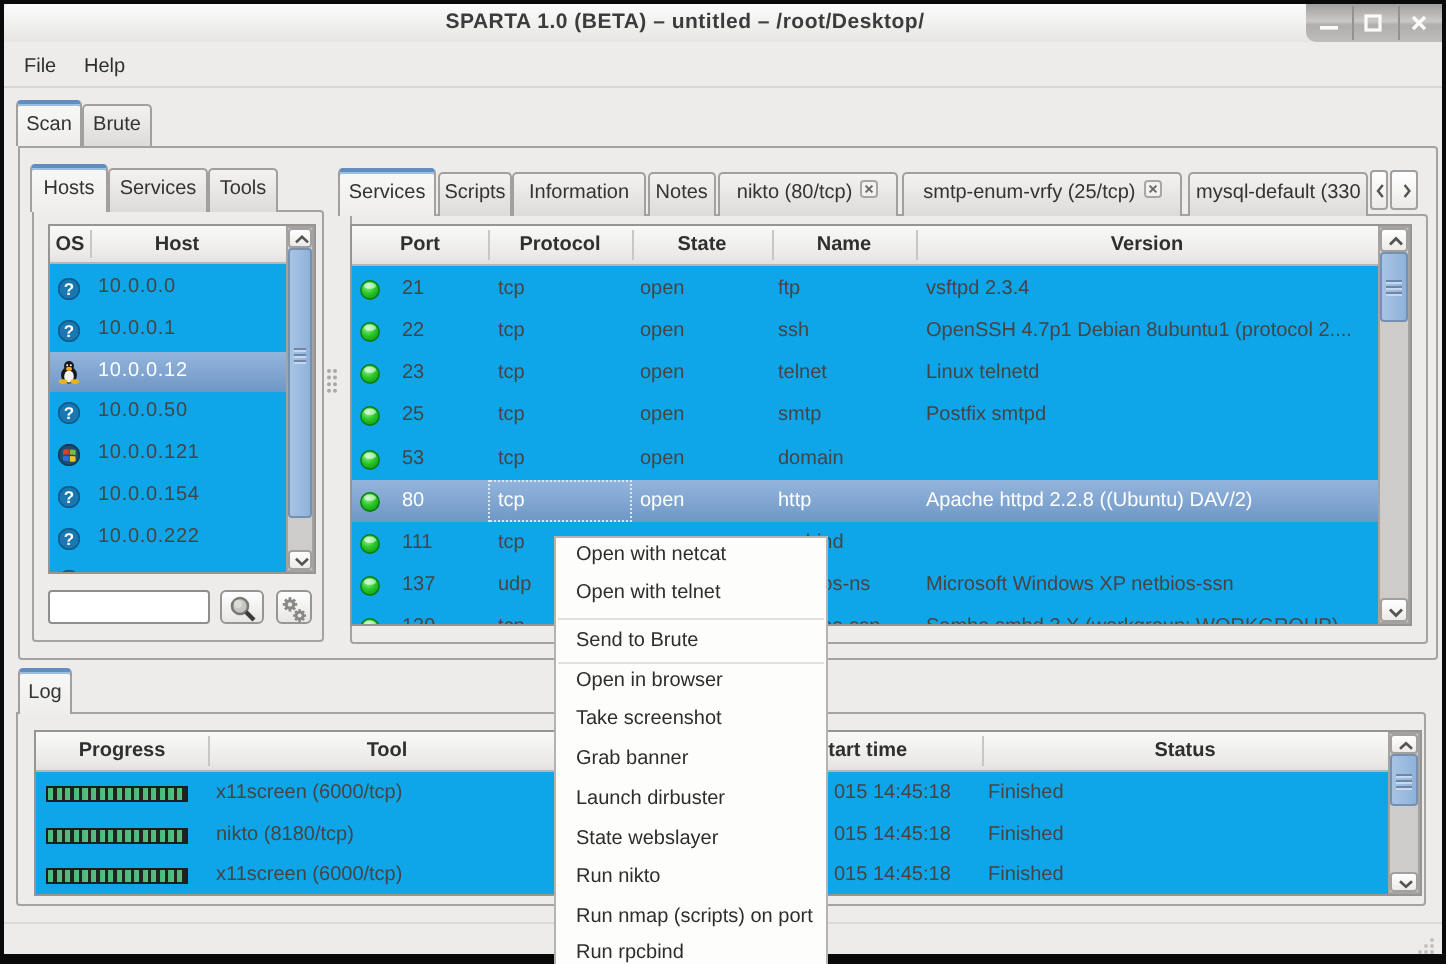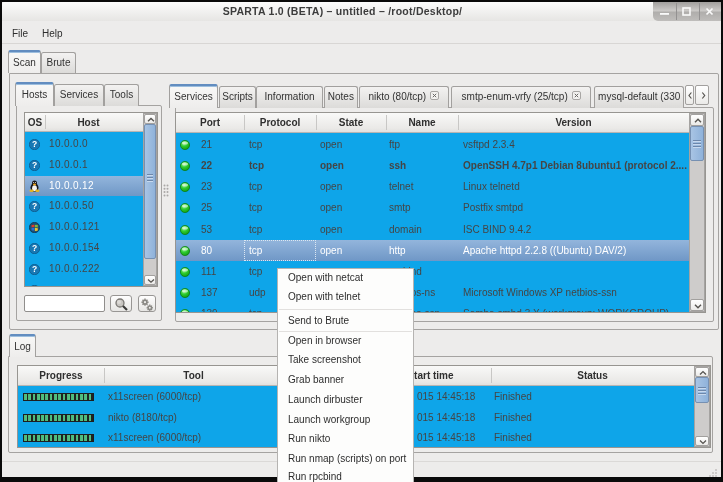--- a/index.html
+++ b/index.html
@@ -247,21 +247,21 @@
           <circle cx="5" cy="5" r="4.6" fill="url(#g46)"></circle>
           <circle cx="5" cy="5" r="4.6" fill="none" stroke="#0a7a0a" stroke-width="0.7"></circle>
           <ellipse cx="5" cy="2.9" rx="3" ry="1.5" fill="#ffffff" opacity="0.55"></ellipse>
         </svg>
         <span style="position:absolute;left:25px;">21</span>
         <span style="position:absolute;left:73px;">tcp</span>
         <span style="position:absolute;left:144px;">open</span>
         <span style="position:absolute;left:213px;">ftp</span>
         <span style="position:absolute;left:287px;white-space:nowrap;">vsftpd 2.3.4</span>
       </div>
-      <div class="row" style="top:42.15px;height:21.15px;line-height:21.15px;width:500px;font-weight:bold;">
+      <div class="row" style="top:42.15px;height:21.15px;line-height:21.15px;width:500px;">
         <svg style="position:absolute;left:4px;top:6px;" width="10" height="10">
           <defs>
             <radialGradient id="g46" cx="0.4" cy="0.3" r="0.8">
               <stop offset="0" stop-color="#a6f0a6"></stop>
               <stop offset="0.45" stop-color="#2ecc2e"></stop>
               <stop offset="1" stop-color="#0d930d"></stop>
             </radialGradient>
           </defs>
           <circle cx="5" cy="5" r="4.6" fill="url(#g46)"></circle>
           <circle cx="5" cy="5" r="4.6" fill="none" stroke="#0a7a0a" stroke-width="0.7"></circle>
@@ -321,21 +321,20 @@
             </radialGradient>
           </defs>
           <circle cx="5" cy="5" r="4.6" fill="url(#g46)"></circle>
           <circle cx="5" cy="5" r="4.6" fill="none" stroke="#0a7a0a" stroke-width="0.7"></circle>
           <ellipse cx="5" cy="2.9" rx="3" ry="1.5" fill="#ffffff" opacity="0.55"></ellipse>
         </svg>
         <span style="position:absolute;left:25px;">53</span>
         <span style="position:absolute;left:73px;">tcp</span>
         <span style="position:absolute;left:144px;">open</span>
         <span style="position:absolute;left:213px;">domain</span>
-        <span style="position:absolute;left:287px;white-space:nowrap;">ISC BIND 9.4.2</span>
       </div>
       <div class="row sel" style="top:126.75px;height:21.15px;line-height:21.15px;width:513px;">
         <svg style="position:absolute;left:4px;top:6px;" width="10" height="10">
           <defs>
             <radialGradient id="g46" cx="0.4" cy="0.3" r="0.8">
               <stop offset="0" stop-color="#a6f0a6"></stop>
               <stop offset="0.45" stop-color="#2ecc2e"></stop>
               <stop offset="1" stop-color="#0d930d"></stop>
             </radialGradient>
           </defs>
@@ -482,19 +481,19 @@
   </svg>
 
 <div id="menu">
     <div class="mi" style="top:1.5px;">Open with netcat</div>
     <div class="mi" style="top:21.19999999999999px;">Open with telnet</div>
     <div class="mi" style="top:44.5px;">Send to Brute</div>
     <div class="mi" style="top:64.5px;">Open in browser</div>
     <div class="mi" style="top:84.30000000000001px;">Take screenshot</div>
     <div class="mi" style="top:104.10000000000002px;">Grab banner</div>
     <div class="mi" style="top:123.89999999999998px;">Launch dirbuster</div>
-    <div class="mi" style="top:143.7px;">Launch workgroup</div>
+    <div class="mi" style="top:143.7px;">State webslayer</div>
     <div class="mi" style="top:163.3px;">Run nikto</div>
     <div class="mi" style="top:182.60000000000002px;">Run nmap (scripts) on port</div>
     <div class="mi" style="top:200.8px;">Run rpcbind</div>
     <div class="msep" style="top:40px;"></div>
     <div class="msep" style="top:61.5px;"></div>
   </div>
 
 </body></html>

